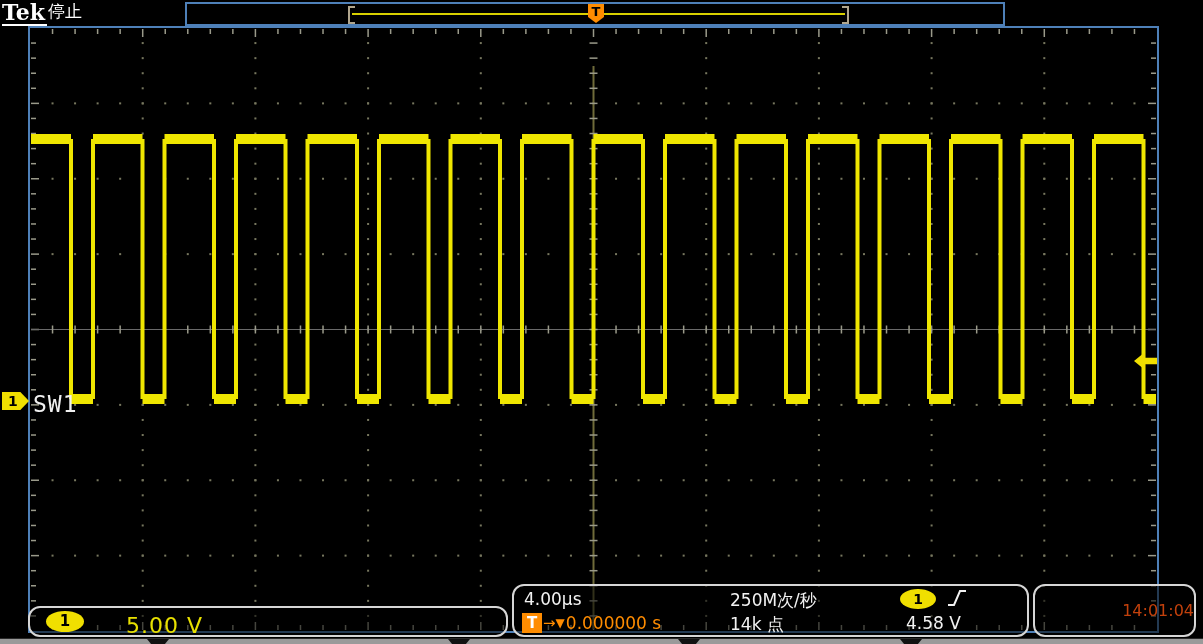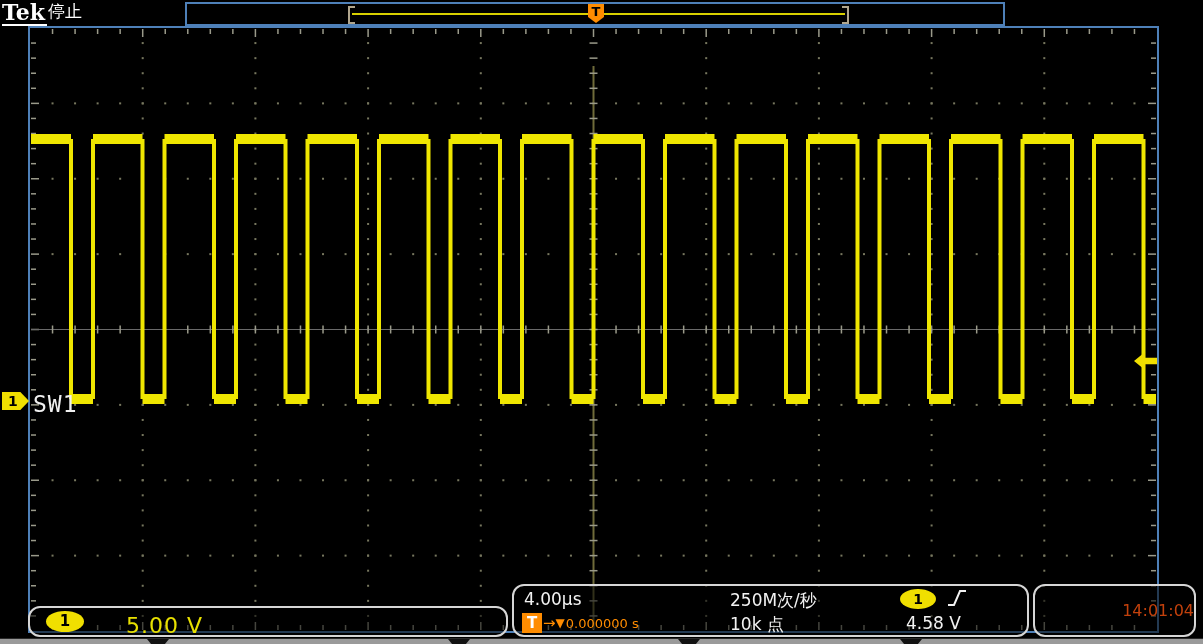--- a/index.html
+++ b/index.html
@@ -45,21 +45,21 @@
   .yellow{color:#e8e000;}
   .white{color:#f2f2f2;}
   .orange{color:#ff8c00;}
   .ch1scale{position:absolute;left:72px;top:5px;font-size:22px;letter-spacing:1px;margin-left:24px;}
   .tb{position:absolute;left:10px;top:3px;font-size:17px;}
   .delay-row{position:absolute;left:8px;top:26px;display:flex;align-items:center;height:22px;}
   .tsquare{display:inline-block;width:20px;height:20px;background:#ff8c00;color:#fff;font-weight:bold;
            font-size:15px;text-align:center;line-height:20px;}
   .d-arrow{font-size:15px;margin-left:1px;}
   .d-marker{font-size:12px;margin-right:1px;}
-  .d-val{font-size:13px;}
+  .d-val{font-size:17px;}
   .sr{position:absolute;left:216px;top:3px;font-size:17px;}
   .rl{position:absolute;left:216px;top:27px;font-size:17px;}
   .b-trig{left:386px;top:3px;width:36px;height:20px;font-size:14px;line-height:20px;}
   .slope{position:absolute;left:432px;top:2px;}
   .lvl{position:absolute;left:392px;top:27px;font-size:17px;}
   .d-date{position:absolute;left:0;top:3px;width:100%;text-align:center;font-size:16px;color:#f2f2f2;}
   .d-time{position:absolute;left:0;top:15px;width:100%;text-align:right;font-size:16px;color:#c2410c;}
   
   .bezel{position:absolute;left:0;top:638px;width:1203px;height:6px;background:#9a9a9a;border-top:1px solid #2a2a2a;}
   .notch{position:absolute;top:0;width:22px;height:6px;background:#121212;
@@ -1034,21 +1034,21 @@
 
   <div class="box horizbox">
     <span class="white tb">4.00μs</span>
     <div class="delay-row">
       <span class="tsquare">T</span>
       <span class="orange d-arrow">→</span>
       <span class="orange d-marker">▼</span>
       <span class="orange d-val">0.000000 s</span>
     </div>
     <span class="white sr">250M次/秒</span>
-    <span class="white rl">10k 点</span>
+    <span class="white rl">14k 点</span>
     <div class="badge b-trig">1</div>
     <svg class="slope" width="22" height="20">
       <polyline points="2,17 8,17 14,3 20,3" fill="none" stroke="#f2f2f2" stroke-width="2"></polyline>
     </svg>
     <span class="white lvl">4.58 V</span>
   </div>
 
   <div class="box datebox">
     <div class="d-time">14:01:04</div>
   </div>

